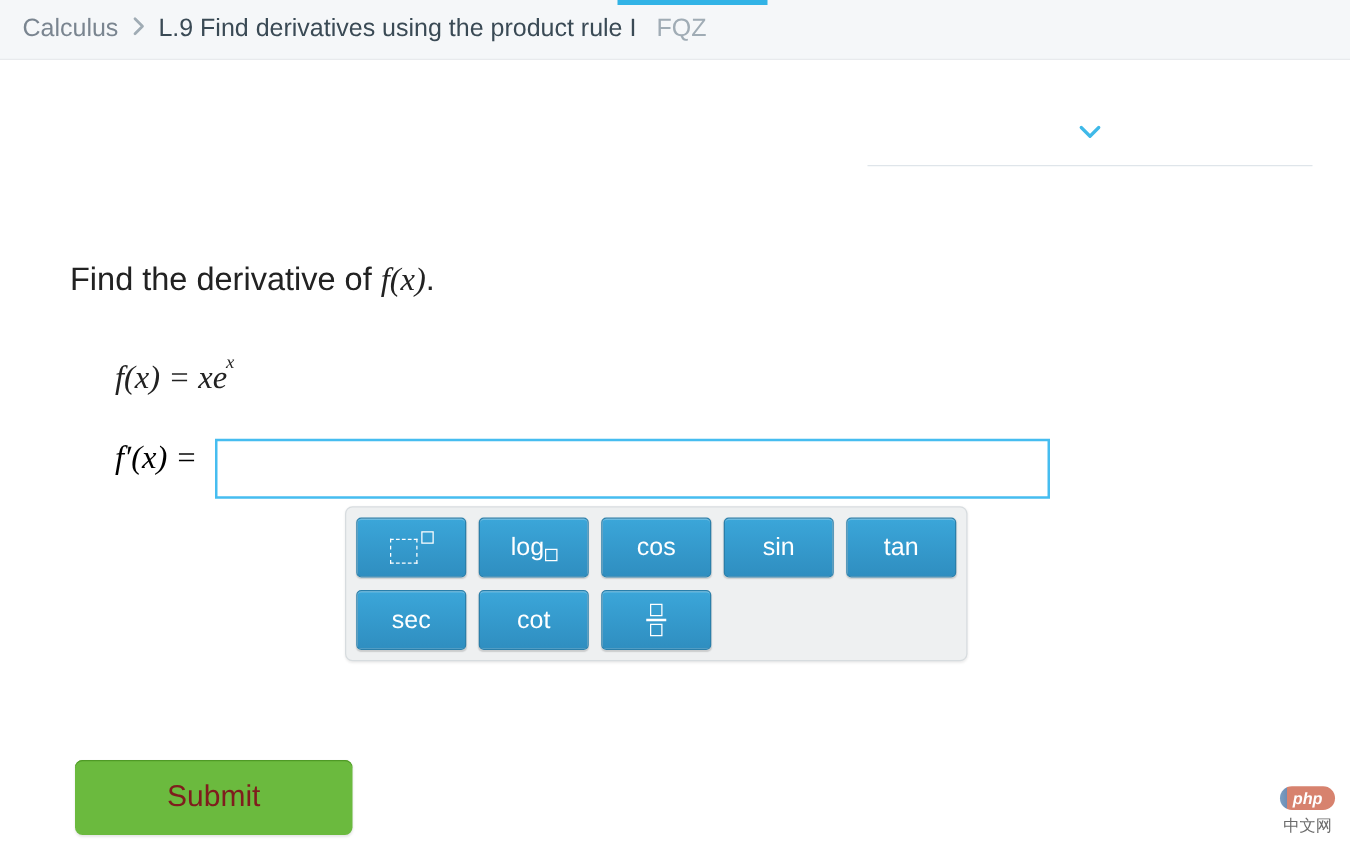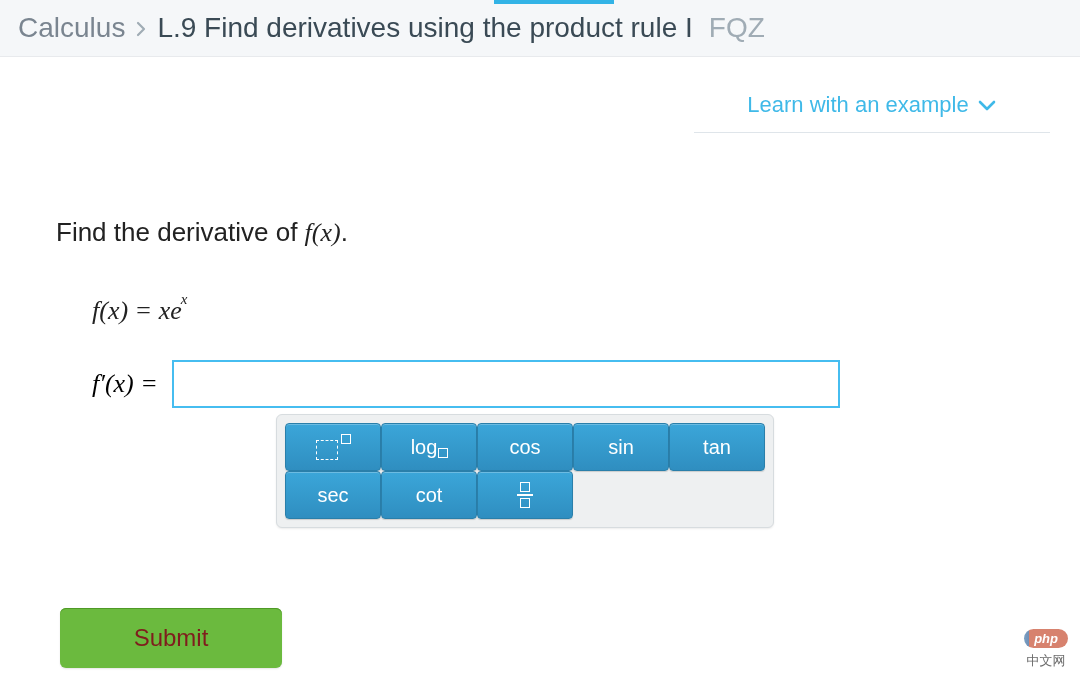--- a/index.html
+++ b/index.html
@@ -10,21 +10,21 @@
       height: 686px;
       overflow: hidden;
       position: relative;
     }
     .breadcrumb {
       background: #f5f7f9;
       padding: 12px 18px;
       display: flex;
       align-items: center;
       gap: 10px;
-      font-size: 28px;
+      font-size: 20px;
       border-bottom: 1px solid #e8eaed;
     }
     .breadcrumb .course { color: #7a8590; }
     .breadcrumb .chev { color: #a0acb5; }
     .breadcrumb .lesson { color: #3a4a55; }
     .breadcrumb .code { color: #a0acb5; margin-left: 6px; }
     .tab-indicator {
       position: absolute;
       top: 0; left: 494px;
       width: 120px; height: 4px;
@@ -44,38 +44,38 @@
       width: 356px;
       justify-content: center;
     }
     .learn-link svg { width: 20px; height: 14px; }
     .content { padding: 160px 56px 0; }
     .prompt { font-size: 26px; color: #222; }
     .prompt .fx { font-style: italic; font-family: Georgia, serif; }
     .eq-block { margin-top: 48px; margin-left: 36px; }
     .eq { font-family: Georgia, 'Times New Roman', serif; font-size: 26px; font-style: italic; color: #222; display: flex; align-items: center; }
     .eq .sup { font-size: 15px; position: relative; top: -12px; left: -1px; }
-    .answer-row { margin-top: 34px; margin-left: 36px; display: flex; align-items: center; gap: 14px; }
+    .answer-row { margin-top: 34px; margin-left: 36px; display: flex; align-items: flex-start; gap: 14px; }
     .answer-row .label { font-family: Georgia, serif; font-size: 26px; font-style: italic; }
     .answer-input {
       width: 668px; height: 48px;
       border: 2px solid #46bdf0;
       font-size: 20px; padding: 0 8px;
       outline: none;
     }
     .keypad {
       margin-top: 6px; margin-left: 220px;
       width: 498px;
       background: #eef0f1;
       border: 1px solid #d7dcdf;
       border-radius: 6px;
       padding: 8px;
       display: grid;
       grid-template-columns: repeat(5, 1fr);
-      gap: 0;
+      gap: 10px;
       box-shadow: 0 1px 2px rgba(0,0,0,0.08);
     }
     .key {
       background: linear-gradient(#3ba6d9, #2f8ec0);
       border: 1px solid #2a7faa;
       border-radius: 4px;
       height: 48px;
       color: #fff;
       font-size: 20px;
       display: flex;
@@ -134,21 +134,20 @@
   <span class="chev">
     <svg width="12" height="16" viewBox="0 0 12 16">
         <path d="M3 2 L9 8 L3 14" stroke="#a0acb5" stroke-width="2.2" fill="none" stroke-linecap="round" stroke-linejoin="round"></path>
       </svg>
   </span>
   <span class="lesson">L.9 Find derivatives using the product rule I</span>
   <span class="code">FQZ</span>
 </div>
 
 <div class="learn-link">
-  <span>Learn with an example</span>
   <span>
     <svg viewBox="0 0 20 14">
         <path d="M3 4 L10 11 L17 4" stroke="#3fb9e8" stroke-width="2.6" fill="none" stroke-linecap="round" stroke-linejoin="round"></path>
       </svg>
   </span>
 </div>
 
 <div class="content">
   <div class="prompt">
     <span>Find the derivative of </span><span class="fx">f</span><span class="fx">(x)</span><span>.</span>

